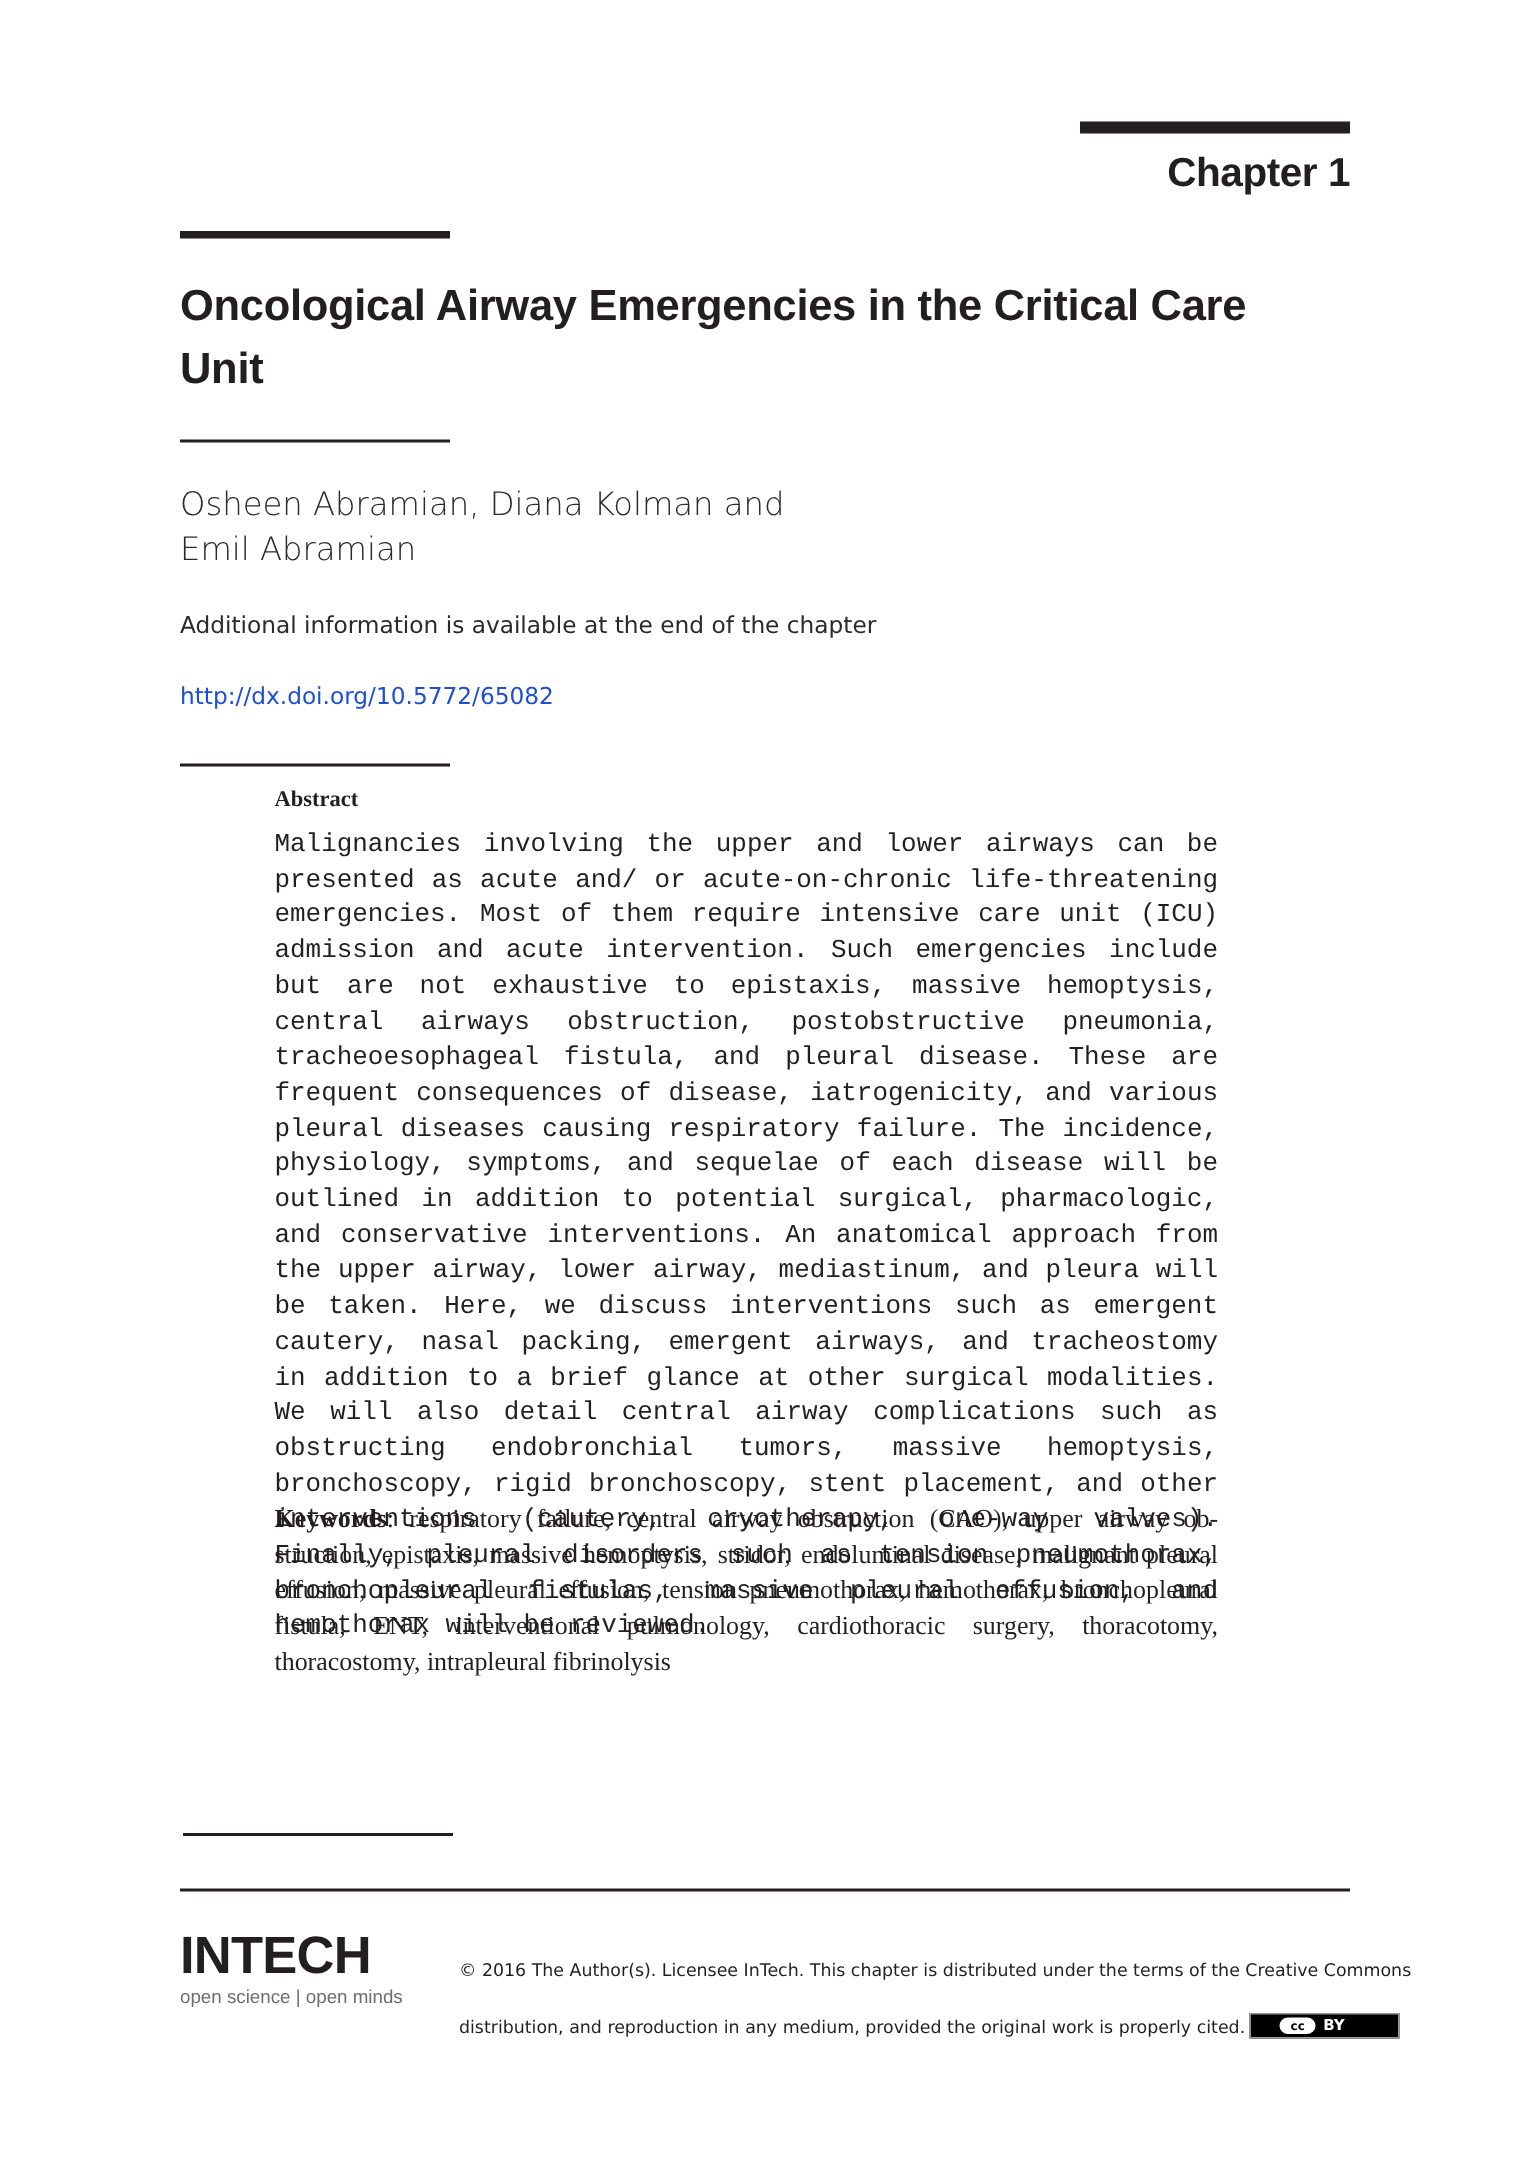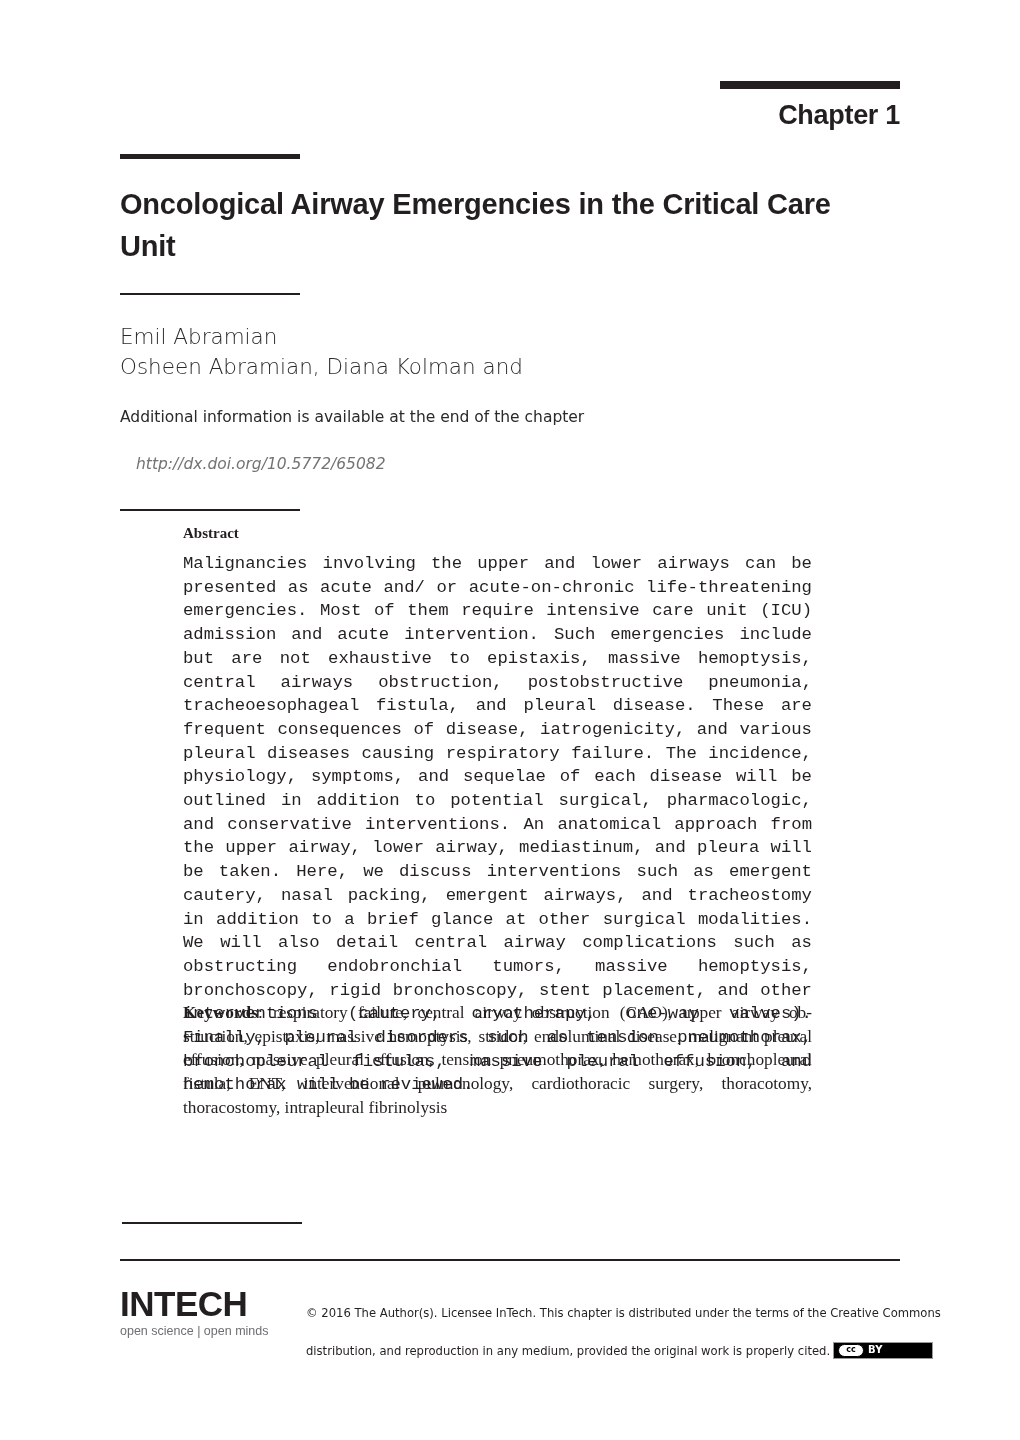--- a/index.html
+++ b/index.html
@@ -4,54 +4,54 @@
 <style>
   html, body { margin: 0; padding: 0; background: #ffffff; }
   body { width: 1020px; height: 1440px; position: relative; overflow: hidden; color: #231f20; }
   .rule { position: absolute; background: #231f20; }
 
   #chapter-label { position: absolute; right: 120px; top: 100px; font-size: 27px; font-weight: bold; letter-spacing: -0.3px; font-family: "Liberation Sans", sans-serif; }
   #title { position: absolute; left: 120px; top: 183px; width: 760px; font-size: 29px; font-weight: bold; line-height: 42px; font-family: "Liberation Sans", sans-serif; letter-spacing: -0.2px; margin: 0; }
   #authors { position: absolute; left: 120px; top: 322px; font-size: 21.5px; line-height: 30px; font-family: "DejaVu Sans", sans-serif; font-weight: 200; color: #2a2a2a; }
   #authors div { white-space: nowrap; }
   #additional-info { position: absolute; left: 120px; top: 408px; font-size: 15.5px; font-family: "DejaVu Sans", sans-serif; color: #2a2a2a; white-space: nowrap; }
-  #doi { position: absolute; left: 136px; top: 455px; font-size: 15.5px; font-family: "DejaVu Sans", sans-serif; color: #737373; font-style: italic; }
+  #doi { position: absolute; left: 120px; top: 455px; font-size: 15.5px; font-family: "DejaVu Sans", sans-serif; color: #1d4ed8; }
 
   #abstract-heading { position: absolute; left: 183px; top: 525px; font-size: 15px; font-weight: bold; font-family: "Liberation Serif", serif; margin: 0; text-align: right; }
   #abstract-body { position: absolute; left: 183px; top: 552px; width: 629px; font-size: 17.3px; line-height: 23.7px; text-align: justify; font-family: Liberation Mono, monospace; margin: 0; hyphens: manual; }
   #keywords { position: absolute; left: 183px; top: 1001px; width: 629px; font-size: 17.3px; line-height: 23.7px; text-align: justify; font-family: "Liberation Serif", serif; margin: 0; }
   #keywords b { font-weight: bold; }
 
   #logo { position: absolute; left: 120px; top: 1286px; }
   #logo-wordmark { font-family: "Liberation Sans", sans-serif; font-weight: bold; font-size: 35px; letter-spacing: -0.5px; color: #231f20; line-height: 36px; }
   #logo-tagline { font-family: "Liberation Sans", sans-serif; font-size: 12.5px; color: #6d6e71; margin-top: 2px; white-space: nowrap; text-align: center; }
 
   #license { position: absolute; left: 306px; top: 1286px; width: 600px; font-size: 11.6px; line-height: 19.5px; font-family: "DejaVu Sans", sans-serif; color: #231f20; }
   #license span.line { display: block; white-space: nowrap; margin-top: 18px; }
-  #cc-badge { display: inline-flex; align-items: center; vertical-align: middle; width: 100px; height: 17px; background: #000; border: 1px solid #999; margin-left: 3px; box-sizing: border-box; padding-left: 4px; position: relative; top: -1px; }
+  #cc-badge { display: inline-flex; align-items: center; vertical-align: middle; width: 100px; height: 17px; background: #000; border: 1px solid #999; margin-left: 3px; box-sizing: border-box; padding-left: 18px; position: relative; top: -1px; }
   #cc-icon { display: inline-flex; align-items: center; justify-content: center; background: #ffffff; color: #000; font-family: "DejaVu Sans", sans-serif; font-weight: bold; font-size: 8px; width: 26px; height: 13px; border-radius: 7px; border: 1px solid #000; box-sizing: border-box; }
   #cc-by { color: #ffffff; font-family: "DejaVu Sans", sans-serif; font-weight: bold; font-size: 10px; margin-left: 4px; }
 </style>
 </head>
 <body>
 
 <div class="rule" style="left:720px; top:81px; width:180px; height:8px;"></div>
 <div class="rule" style="left:120px; top:154px; width:180px; height:5px;"></div>
 <div class="rule" style="left:120px; top:293px; width:180px; height:2px;"></div>
 <div class="rule" style="left:120px; top:509px; width:180px; height:2px;"></div>
 <div class="rule" style="left:122px; top:1222px; width:180px; height:2px;"></div>
 <div class="rule" style="left:120px; top:1259px; width:780px; height:2px;"></div>
 
 <div id="chapter-label">Chapter 1</div>
 
 <h1 id="title">Oncological Airway Emergencies in the Critical Care Unit</h1>
 
 <div id="authors">
+  <div>Osheen Abramian, Diana Kolman and</div>
   <div>Emil Abramian</div>
-  <div>Osheen Abramian, Diana Kolman and</div>
 </div>
 
 <div id="additional-info">Additional information is available at the end of the chapter</div>
 
 <div id="doi">http://dx.doi.org/10.5772/65082</div>
 
 <h2 id="abstract-heading">Abstract</h2>
 
 <p id="abstract-body">Malignancies involving the upper and lower airways can be presented as acute and/ or acute-on-chronic life-threatening emergencies. Most of them require intensive care unit (ICU) admission and acute intervention. Such emergencies include but are not exhaustive to epistaxis, massive hemoptysis, central airways obstruction, postob­structive pneumonia, tracheoesophageal fistula, and pleural disease. These are frequent consequences of disease, iatrogenicity, and various pleural diseases causing respiratory failure. The incidence, physiology, symptoms, and sequelae of each disease will be outlined in addition to potential surgical, pharmacologic, and conservative interventions. An anatomical approach from the upper airway, lower airway, mediastinum, and pleura will be taken. Here, we discuss interventions such as emergent cautery, nasal packing, emergent airways, and tracheostomy in addition to a brief glance at other surgical modalities. We will also detail central airway complications such as obstructing endobronchial tumors, massive hemoptysis, bronchoscopy, rigid bronchoscopy, stent placement, and other interventions (cautery, cryotherapy, one-way valves). Finally, pleural disorders such as tension pneumothor­ax, bronchopleural fistulas, massive pleural effusion, and hemothorax will be reviewed.</p>
 

